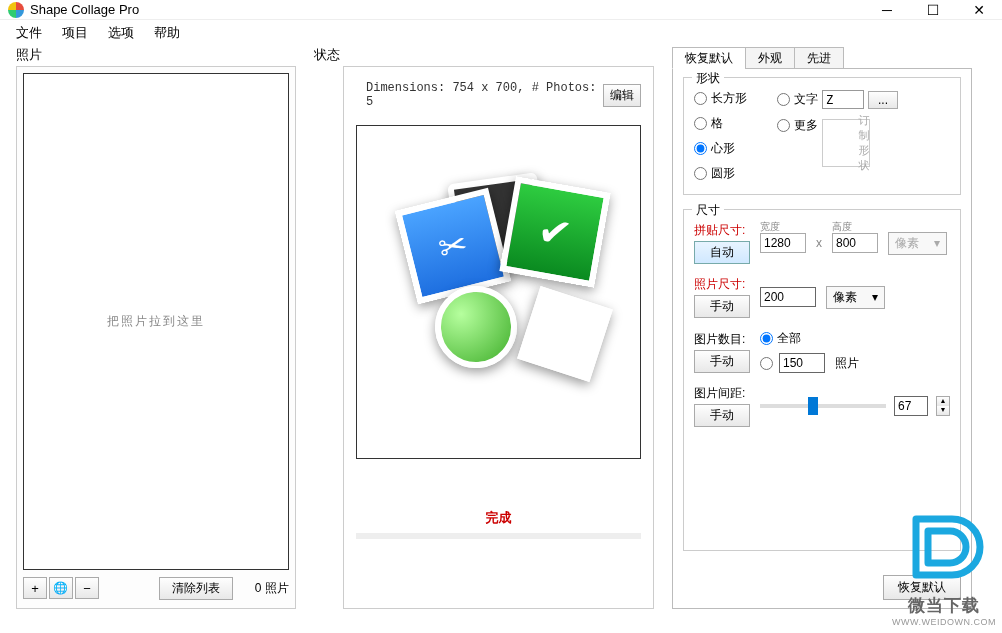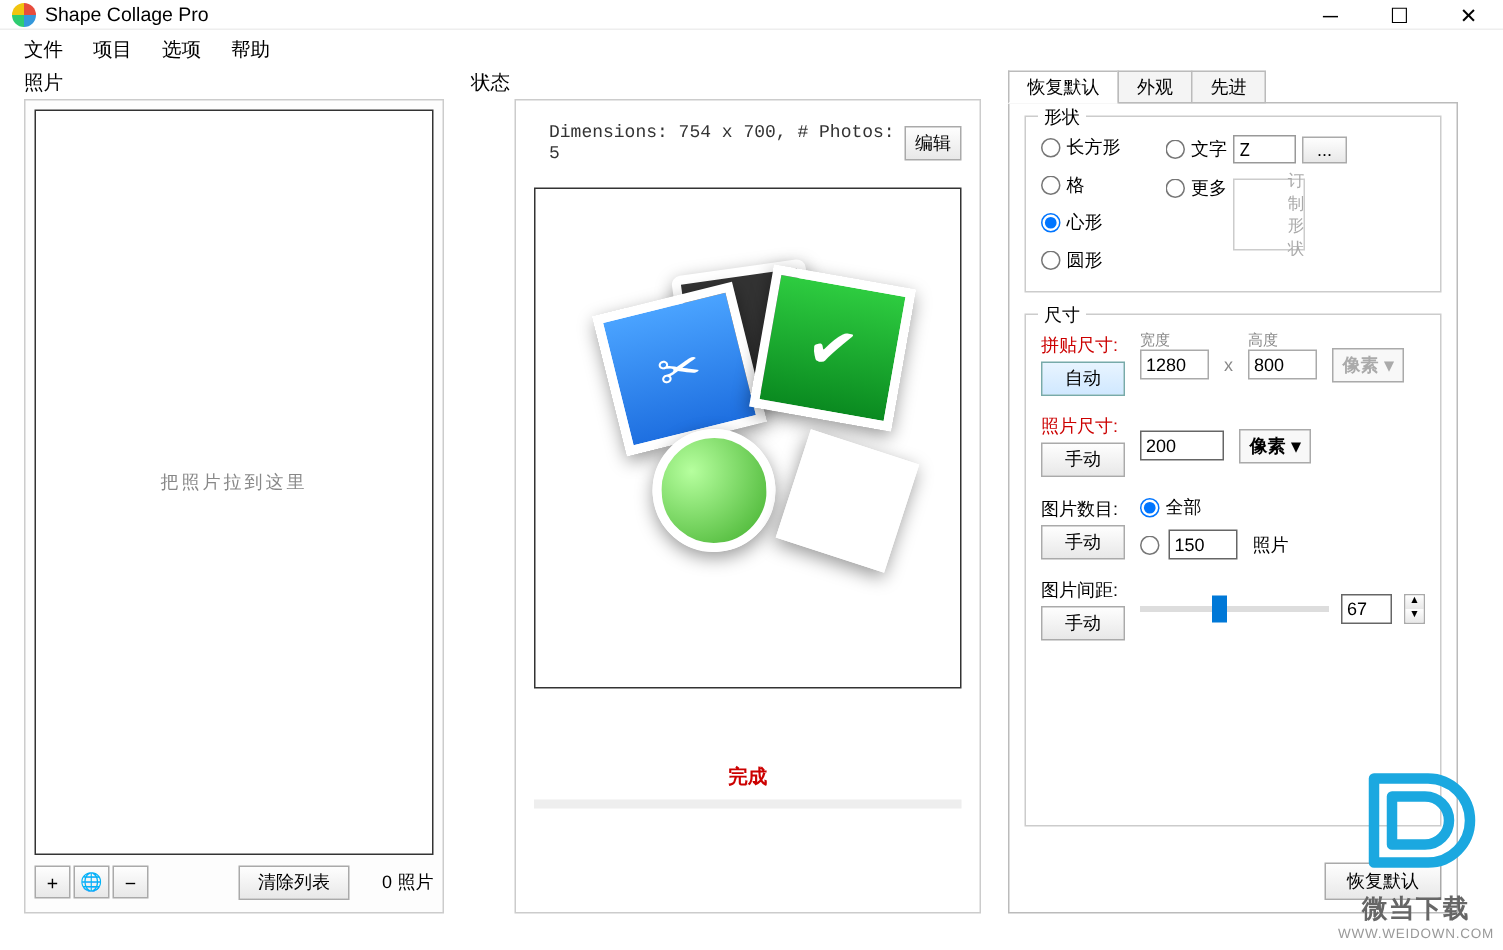--- a/index.html
+++ b/index.html
@@ -57,21 +57,21 @@
 .size-row:last-child { margin-bottom:0;}
 .sizelabel { width:56px; text-align:left; color:#c00;}
 .sizelabel.black { color:#000; }
 .modebtn { width:56px; border:1px solid #7aa; background:linear-gradient(#e8f4ff,#d0e8ff); padding:2px 0; text-align:center; cursor:pointer; font-size:12px;}
 .modebtn.plain { background:linear-gradient(#fefefe,#e8e8e8); border:1px solid #aaa;}
 .diminput { width:46px; border:1px solid #aaa; padding:2px 3px; text-align:left; color:#000000; background:#fff;}
 .diminput.enabled { color:#000; border-color:#666;}
 .dimlabel-small { font-size:10px; color:#888; position:absolute; top:-13px; left:0;}
 .dimwrap { position:relative;}
 .x { color:#888;}
-.unit { border:1px solid #aaa; padding:2px 6px; background:#f8f8f8; display:flex; align-items:center; gap:4px;font-weight:bold;}
+.unit { border:1px solid #aaa; padding:2px 6px; background:#f8f8f8; display:flex; align-items:center; gap:15px;}
 .unit.disabled { color:#aaa;}
 .slider-row { display:flex; align-items:center; gap:8px; flex:1;}
 .slider { flex:1; height:4px; background:#ddd; position:relative; cursor:pointer;}
 .slider-thumb { position:absolute; width:10px; height:18px; background:#0078d7; top:-7px; left:38%;}
 .updown { width:14px; display:flex; flex-direction:column; border:1px solid #aaa; height:20px;}
 .updown div { flex:1; font-size:7px; text-align:center; background:linear-gradient(#fefefe,#e8e8e8); cursor:pointer;}
 
 .restorebtn { padding:3px 14px; border:1px solid #aaa; background:linear-gradient(#fefefe,#e8e8e8); align-self:flex-end; margin-top:10px; cursor:pointer;}
 
 .watermark { position:absolute; right:6px; bottom:6px; text-align:center;}

